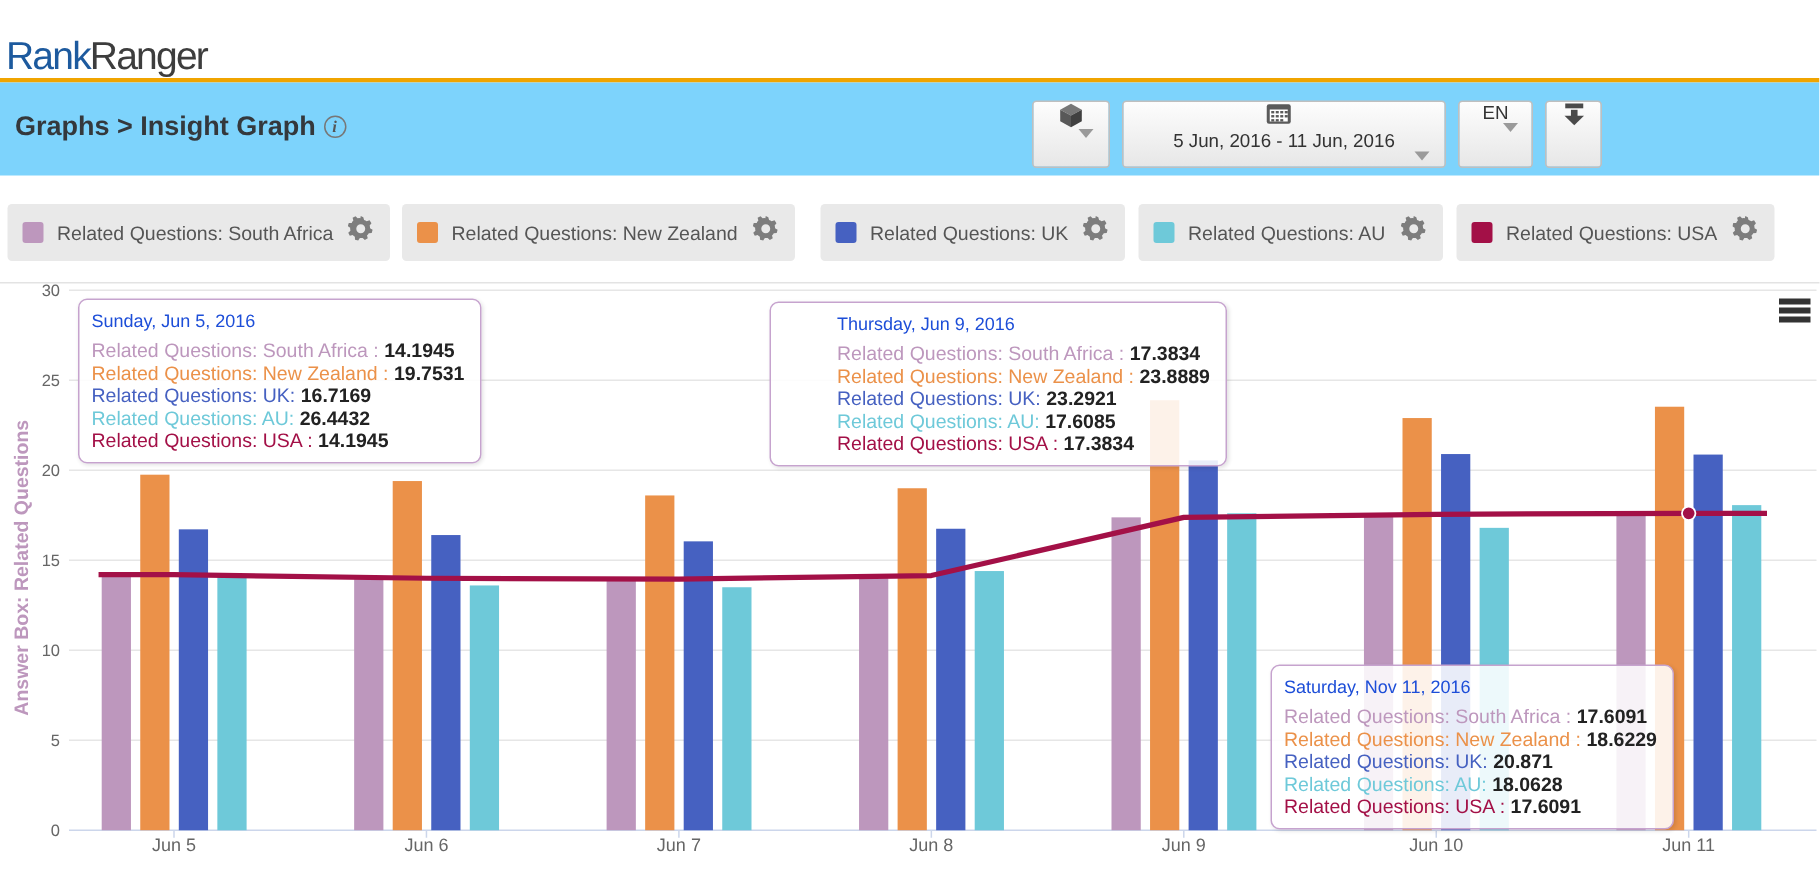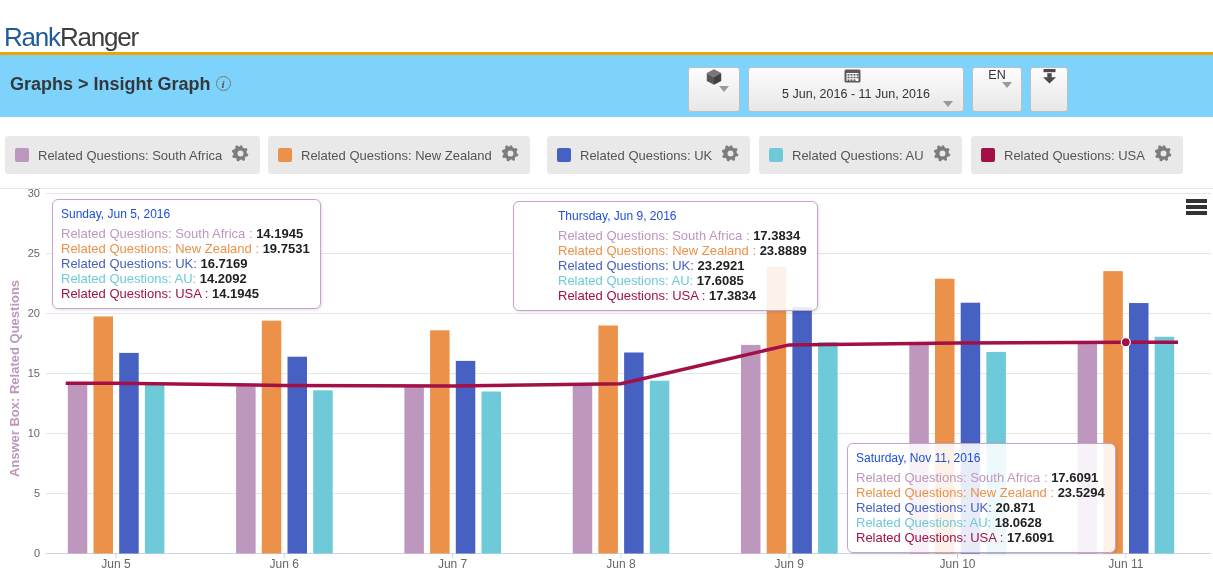--- a/index.html
+++ b/index.html
@@ -199,33 +199,33 @@
       <text x="1125.8" y="378.5" text-anchor="middle" font-size="12" fill="#666">Jun 11</text>
       <polyline points="65.7,194.166 116,194.166 284.3,196.5 452.6,197.10000000000002 620.9,194.7 789.2,155.89919999999998 957.5,153.89999999999998 1125.8,153.19079999999997 1178,153.19079999999997" fill="none" stroke="#a31047" stroke-width="3.5" stroke-linejoin="round"></polyline>
       <circle cx="1125.8" cy="153.19079999999997" r="4.5" fill="#a31047" stroke="#fff" stroke-width="1.2"></circle>
     </svg>
   <div id="tooltips">
       <div class="tooltip" style="left: 52px; top: 10px;">
         <div class="tt-head">Sunday, Jun 5, 2016</div>
         <div class="tt-line"><span style="color:#bd97bd">Related Questions: South Africa</span><span style="color:#bd97bd"> : </span><span class="val">14.1945</span></div>
         <div class="tt-line"><span style="color:#eb9149">Related Questions: New Zealand</span><span style="color:#eb9149"> : </span><span class="val">19.7531</span></div>
         <div class="tt-line"><span style="color:#4661c1">Related Questions: UK</span><span style="color:#4661c1">: </span><span class="val">16.7169</span></div>
-        <div class="tt-line"><span style="color:#6ec9d9">Related Questions: AU</span><span style="color:#6ec9d9">: </span><span class="val">14.2092</span></div>
+        <div class="tt-line"><span style="color:#6ec9d9">Related Questions: AU</span><span style="color:#6ec9d9">: </span><span class="val">26.4432</span></div>
         <div class="tt-line"><span style="color:#a31047">Related Questions: USA</span><span style="color:#a31047"> : </span><span class="val">14.1945</span></div>
       </div>
       <div class="tooltip" style="left: 513px; top: 12px; padding-left: 44px;">
         <div class="tt-head">Thursday, Jun 9, 2016</div>
         <div class="tt-line"><span style="color:#bd97bd">Related Questions: South Africa</span><span style="color:#bd97bd"> : </span><span class="val">17.3834</span></div>
         <div class="tt-line"><span style="color:#eb9149">Related Questions: New Zealand</span><span style="color:#eb9149"> : </span><span class="val">23.8889</span></div>
         <div class="tt-line"><span style="color:#4661c1">Related Questions: UK</span><span style="color:#4661c1">: </span><span class="val">23.2921</span></div>
         <div class="tt-line"><span style="color:#6ec9d9">Related Questions: AU</span><span style="color:#6ec9d9">: </span><span class="val">17.6085</span></div>
         <div class="tt-line"><span style="color:#a31047">Related Questions: USA</span><span style="color:#a31047"> : </span><span class="val">17.3834</span></div>
       </div>
       <div class="tooltip" style="left: 847px; top: 254px;">
         <div class="tt-head">Saturday, Nov 11, 2016</div>
         <div class="tt-line"><span style="color:#bd97bd">Related Questions: South Africa</span><span style="color:#bd97bd"> : </span><span class="val">17.6091</span></div>
-        <div class="tt-line"><span style="color:#eb9149">Related Questions: New Zealand</span><span style="color:#eb9149"> : </span><span class="val">23.5294</span></div>
+        <div class="tt-line"><span style="color:#eb9149">Related Questions: New Zealand</span><span style="color:#eb9149"> : </span><span class="val">18.6229</span></div>
         <div class="tt-line"><span style="color:#4661c1">Related Questions: UK</span><span style="color:#4661c1">: </span><span class="val">20.871</span></div>
         <div class="tt-line"><span style="color:#6ec9d9">Related Questions: AU</span><span style="color:#6ec9d9">: </span><span class="val">18.0628</span></div>
         <div class="tt-line"><span style="color:#a31047">Related Questions: USA</span><span style="color:#a31047"> : </span><span class="val">17.6091</span></div>
       </div>
     </div>
 </div>
 
 </body></html>

